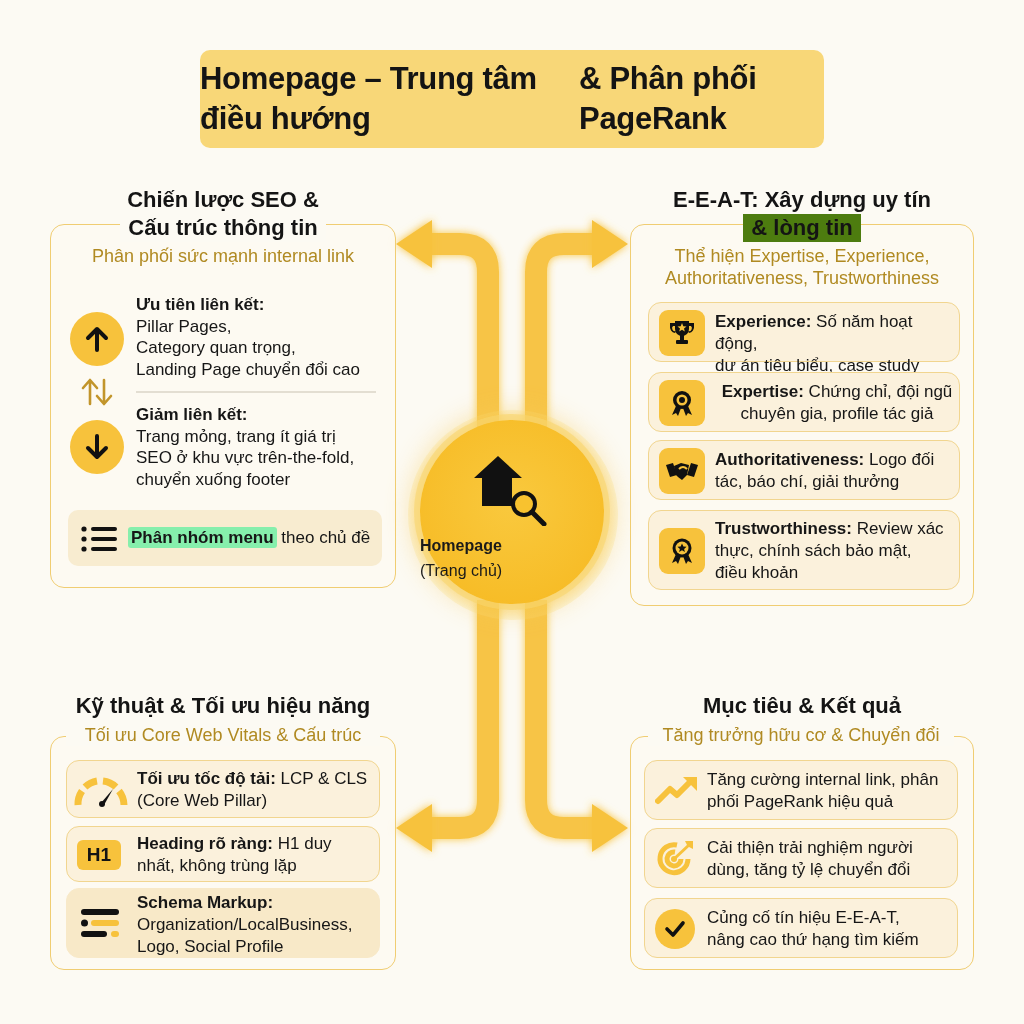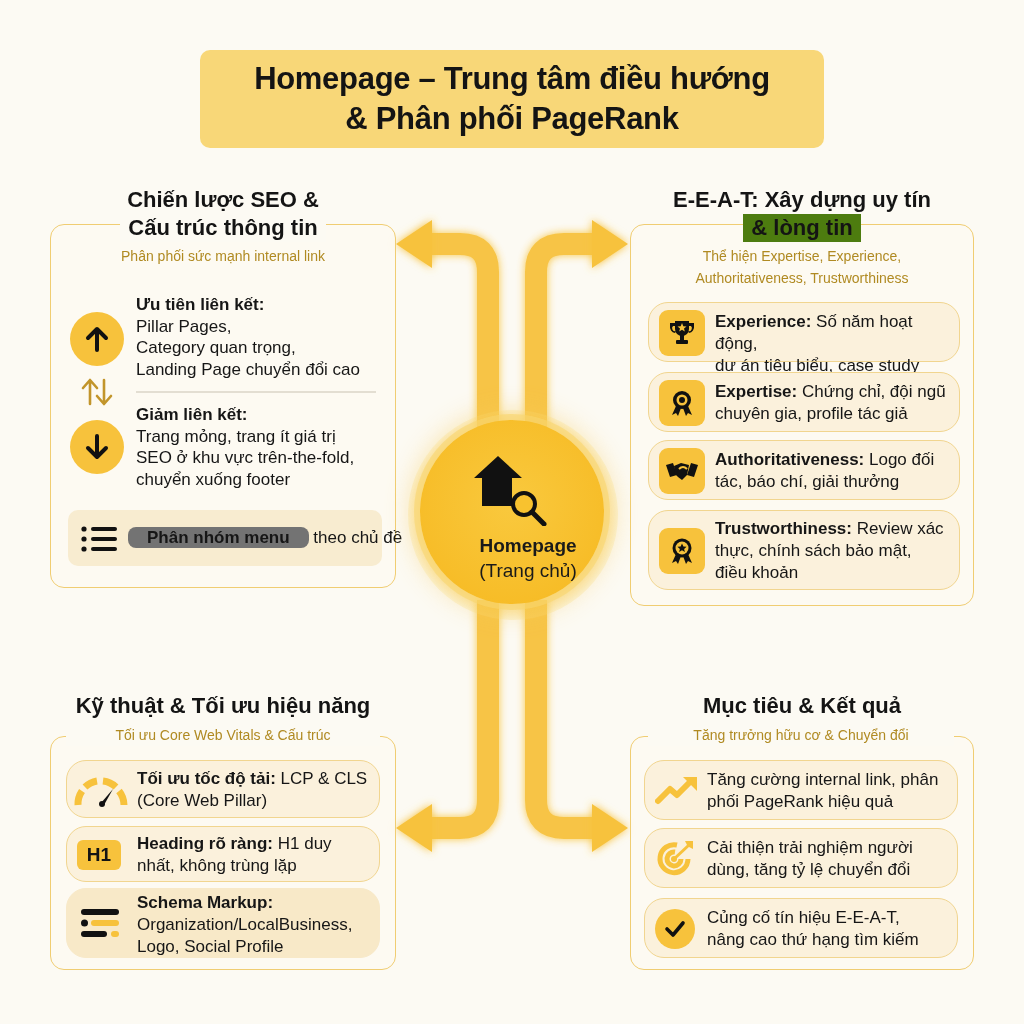--- a/index.html
+++ b/index.html
@@ -9,77 +9,77 @@
     font-family: "Liberation Sans", "DejaVu Sans", sans-serif;
     color: #141414;
     position: relative;
   }
   .abs { position: absolute; }
 
   
   .title-box {
     position: absolute; left: 200px; top: 50px; width: 624px; height: 98px;
     background: #f8d778; border-radius: 10px;
-    display: flex; flex-direction: column; align-items: center; justify-content: center;
+    display: flex; flex-direction: row; align-items: center; justify-content: center;
     font-weight: bold; font-size: 31px; line-height: 40px; letter-spacing: -0.3px;
   }
 
   
   .sec-title {
     position: absolute; text-align: center; font-weight: bold;
     font-size: 22px; line-height: 28px; color: #141414;
   }
   .sec-sub {
     position: absolute; text-align: center; color: #b08a22;
-    font-size: 14px; line-height: 22px; background: #fcfaf3; padding: 0 6px;
+    font-size: 18px; line-height: 22px; background: #fcfaf3; padding: 0 6px;
   }
   .panel {
     position: absolute; border: 1.6px solid #f0cd72; border-radius: 14px;
     background: rgba(253, 250, 241, 0.7);
   }
 
   
   .circle-icon {
     position: absolute; width: 54px; height: 54px; border-radius: 50%;
     background: #f7c23c; display: flex; align-items: center; justify-content: center;
   }
   .txt { position: absolute; font-size: 17px; line-height: 21.5px; color: #161616; }
   .txt b { font-weight: bold; }
   .divider { position: absolute; height: 1.5px; background: #e3ded2; }
 
   .menu-row {
     position: absolute; left: 68px; top: 510px; width: 314px; height: 56px;
     background: #f8ecd0; border-radius: 10px;
   }
-  .highlight { background: #737373; border-radius: 8px; padding: 1px 19px; font-weight: bold; }
+  .highlight { background: #86efac; border-radius: 3px; padding: 1px 3px; font-weight: bold; }
 
   
   .card {
-    position: absolute; border: 1.4px solid #f1d58f; border-radius: 20px;
+    position: absolute; border: 1.4px solid #f1d58f; border-radius: 13px;
     background: #fbf1dc;
   }
   .card.solid { background: #f8e9c8; border-color: #f8e9c8; }
   .sq-icon {
     position: absolute; width: 46px; height: 46px; border-radius: 9px;
     background: #f7c23c; display: flex; align-items: center; justify-content: center;
   }
   .card-text { position: absolute; font-size: 17px; line-height: 22px; color: #161616; }
   .card-text b { font-weight: bold; }
 
   
   .hub-glow {
     position: absolute; left: 408px; top: 410px; width: 210px; height: 210px; border-radius: 50%;
     background: radial-gradient(circle, rgba(247,195,50,0.55) 55%, rgba(250,220,120,0.25) 70%, rgba(252,250,243,0) 78%);
   }
   .hub {
     position: absolute; left: 420px; top: 420px; width: 184px; height: 184px; border-radius: 50%;
     background: radial-gradient(circle at 50% 45%, #f9c93e 0%, #f6b81f 100%);
     box-shadow: 0 0 0 6px rgba(249, 214, 110, 0.6), 0 0 24px 10px rgba(248, 205, 90, 0.45);
   }
-  .hub-label { position: absolute; left: 436px; width: 184px; text-align: center; font-size: 19px; line-height: 24px; color: #1a1a1a; }
+  .hub-label { position: absolute; left: 420px; width: 184px; font-size: 16px; line-height: 24px; color: #1a1a1a; }
 </style>
 </head>
 <body>
 
 <svg class="abs" style="left:0;top:0" width="1024" height="1024" viewBox="0 0 1024 1024">
   <defs>
     <filter id="glow" x="-30%" y="-30%" width="160%" height="160%">
       <feGaussianBlur stdDeviation="4" result="b"></feGaussianBlur>
       <feMerge>
           <feMergeNode in="b"></feMergeNode>
@@ -185,21 +185,21 @@
         </g>
         <polygon points="15,5 16.3,8.2 19.5,8.4 17,10.4 17.8,13.6 15,11.8 12.2,13.6 13,10.4 10.5,8.4 13.7,8.2" fill="#f7c23c"></polygon>
       </svg>
   </div>
   <div class="card-text" style="left:66px;top:8px;width:244px;">
     <div><b>Experience:</b><span> Số năm hoạt động,</span></div>
     <div>dự án tiêu biểu, case study</div>
   </div>
 </div>
 
-<div class="card" style="left:648px;top:372px;width:312px;height:60px;">
+<div class="card" style="left:648px;top:372px;width:312px;height:60px;text-align:center;">
   <div class="sq-icon" style="left:10px;top:7px;">
     <svg width="30" height="30" viewBox="0 0 30 30">
         <g fill="#111">
           <circle cx="15" cy="12" r="9"></circle>
           <path d="M9 18 L5 27 L9 25 L11 28 L14 20 Z"></path>
           <path d="M21 18 L25 27 L21 25 L19 28 L16 20 Z"></path>
         </g>
         <circle cx="15" cy="12" r="5.5" fill="#f7c23c"></circle>
         <circle cx="15" cy="12" r="3" fill="#111"></circle>
       </svg>

